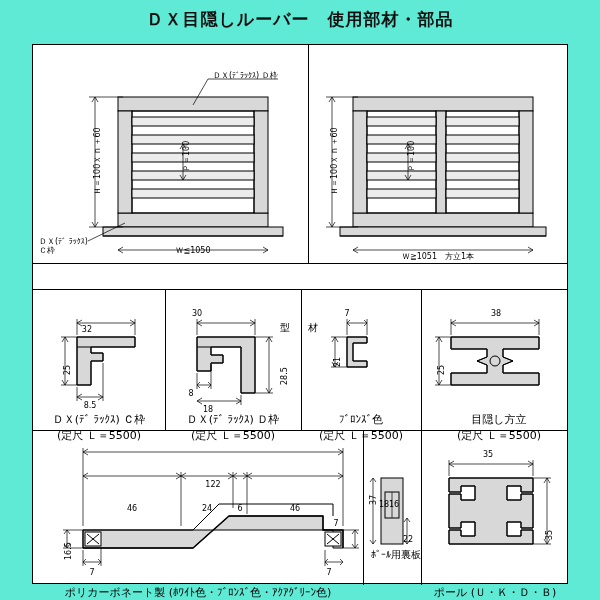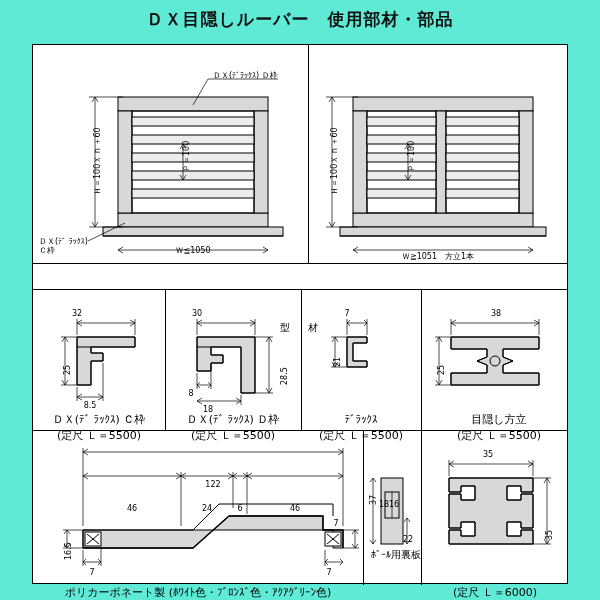--- a/index.html
+++ b/index.html
@@ -166,21 +166,21 @@
       <path class="dim" d="M29,91 L32,96 L35,91"></path>
       <line class="dim" x1="28" y1="48" x2="44" y2="48"></line>
       <line class="dim" x1="28" y1="96" x2="44" y2="96"></line>
 
       <line class="dim" x1="44" y1="108" x2="70" y2="108"></line>
       <path class="dim" d="M49,105 L44,108 L49,111"></path>
       <path class="dim" d="M65,105 L70,108 L65,111"></path>
       <line class="dim" x1="44" y1="98" x2="44" y2="112"></line>
       <line class="dim" x1="70" y1="74" x2="70" y2="112"></line>
     </svg>
-    <div class="lbl c" style="left:29px;top:264px;width:30px;">32</div>
+    <div class="lbl c" style="left:29px;top:280px;width:30px;text-align:right;">32</div>
     <div class="lbl vrot" style="left:30px;top:330px;">25</div>
     <div class="lbl c" style="left:42px;top:356px;width:30px;">8.5</div>
     <div class="cap" style="left:0;top:367px;width:132px;">
       <div>ＤＸ(ﾃﾞ ﾗｯｸｽ) Ｃ枠</div>
       <div>(定尺  Ｌ＝5500)</div>
     </div>
 
     <svg width="136" height="141" style="left:132px;top:244px;">
       <path class="fillg" d="M32,48 L90,48 L90,104 L76,104 L76,58 L46,58 L46,66 L58,66 L58,74 L46,74 L46,82 L32,82 Z"></path>
       <path class="s" d="M32,48 L90,48 L90,104 L76,104 L76,58 L46,58 L46,66 L58,66 L58,74 L46,74 L46,82 L32,82 Z"></path>
@@ -229,21 +229,21 @@
 
       <line class="dim" x1="34" y1="48" x2="34" y2="78"></line>
       <path class="dim" d="M31,53 L34,48 L37,53"></path>
       <path class="dim" d="M31,73 L34,78 L37,73"></path>
       <line class="dim" x1="30" y1="48" x2="46" y2="48"></line>
       <line class="dim" x1="30" y1="78" x2="46" y2="78"></line>
     </svg>
     <div class="lbl c" style="left:299px;top:264px;width:30px;">7</div>
     <div class="lbl vrot" style="left:300px;top:322px;">21</div>
     <div class="cap" style="left:268px;top:367px;width:120px;">
-      <div>ﾃﾞﾗｯｸｽ</div>
+      <div>ﾌﾞﾛﾝｽﾞ色</div>
       <div>(定尺 Ｌ＝5500)</div>
     </div>
 
     <svg width="148" height="141" style="left:388px;top:244px;">
       <path class="fillg" d="M30,48 L118,48 L118,60 L82,60 L82,68 L92,72 L82,76 L82,84 L118,84 L118,96 L30,96 L30,84 L66,84 L66,76 L56,72 L66,68 L66,60 L30,60 Z"></path>
       <path class="s" d="M30,48 L118,48 L118,60 L82,60 L82,68 L92,72 L82,76 L82,84 L118,84 L118,96 L30,96 L30,84 L66,84 L66,76 L56,72 L66,68 L66,60 L30,60 Z"></path>
       <circle class="s" cx="74" cy="72" r="5" fill="#fff"></circle>
 
       <line class="dim" x1="30" y1="34" x2="118" y2="34"></line>
       <path class="dim" d="M35,31 L30,34 L35,37"></path>
@@ -370,17 +370,18 @@
 
       <line class="dim" x1="126" y1="48" x2="126" y2="114"></line>
       <path class="dim" d="M123,53 L126,48 L129,53"></path>
       <path class="dim" d="M123,109 L126,114 L129,109"></path>
       <line class="dim" x1="112" y1="48" x2="130" y2="48"></line>
       <line class="dim" x1="112" y1="114" x2="130" y2="114"></line>
     </svg>
     <div class="lbl c" style="left:440px;top:405px;width:30px;">35</div>
     <div class="lbl vrot" style="left:512px;top:495px;">35</div>
     <div class="cap" style="left:388px;top:540px;width:148px;">
+      <div>ポール (Ｕ・Ｋ・Ｄ・Ｂ)</div>
       <div>(定尺 Ｌ＝6000)</div>
     </div>
 
   </div>
 </div>
 
 </body></html>

